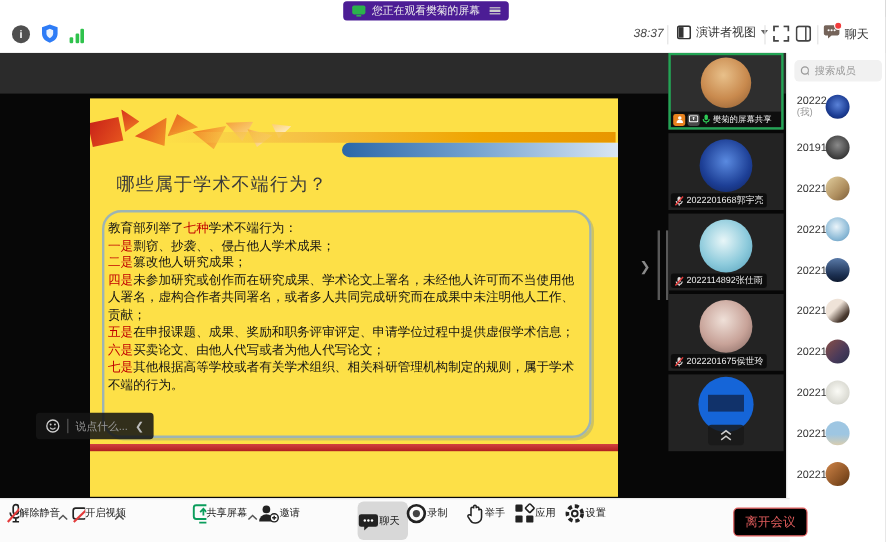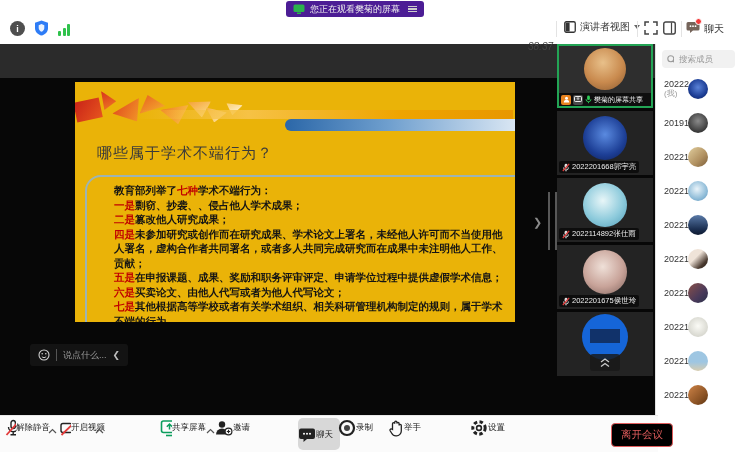--- a/index.html
+++ b/index.html
@@ -11,52 +11,52 @@
   .notif-text{color:#eee;font-size:9px;white-space:nowrap;}
   .menu-lines{display:flex;flex-direction:column;gap:1.5px;margin-left:3px;}
   .menu-lines i{display:block;width:9px;height:1.2px;background:#ccc;}
   
   .topbar{position:absolute;left:0;top:14px;width:738px;height:30px;background:#fff;z-index:20;}
   .tl-icons{position:absolute;left:10px;top:6px;display:flex;gap:9px;align-items:flex-end;}
   .ic-info{width:15px;height:15px;border-radius:50%;background:#4f4f4f;color:#fff;font-size:9px;
            display:flex;align-items:center;justify-content:center;font-weight:bold;}
   .sigbars{display:flex;align-items:flex-end;gap:1.5px;height:13px;}
   .sigbars i{display:block;width:3px;background:#2fc24c;border-radius:1px;}
-  .timer{position:absolute;left:528px;top:27px;font-size:10px;color:#444;font-style:italic;}
+  .timer{position:absolute;left:528px;top:9px;font-size:10px;color:#444;font-style:italic;}
   .vsep{position:absolute;top:7px;width:1px;height:16px;background:#e3e3e3;}
   .viewmode{position:absolute;left:564px;top:6px;display:flex;align-items:center;gap:4px;cursor:default;}
   .viewmode-label{font-size:10px;color:#333;white-space:nowrap;text-align:right;}
   .caret-down{width:0;height:0;border-left:3.5px solid transparent;border-right:3.5px solid transparent;
               border-top:4px solid #666;}
   .ic-btn{position:absolute;top:7px;}
   .chat-head{position:absolute;left:686px;top:6px;display:flex;align-items:center;gap:4px;}
   .chat-head .bubble{position:relative;}
   .chat-head .dot{position:absolute;right:-2px;top:-2px;width:5px;height:5px;border-radius:50%;
                   background:#f23c3c;border:1px solid #fff;}
   .chat-head-label{font-size:10px;color:#333;}
   
   .main{position:absolute;left:0;top:44px;width:655px;height:371px;background:#070707;}
   .main-topband{position:absolute;left:0;top:0;width:655px;height:34px;background:#2b2b2b;}
-  .slide{position:absolute;left:75px;top:38px;width:440px;height:240px;background:#eab308;overflow:hidden;}
+  .slide{position:absolute;left:75px;top:38px;width:440px;height:332px;background:#fde047;overflow:hidden;}
   .deco-orange{position:absolute;left:60px;top:28px;width:378px;height:9px;border-radius:6px 0 0 6px;
                background:linear-gradient(90deg,rgba(255,255,255,0),#f6c245 30%,#efa400 70%,#e89700);}
   .deco-blue{position:absolute;left:210px;top:37px;width:230px;height:12px;border-radius:9px 0 0 9px;
              background:linear-gradient(90deg,#2b67a8,#6f9fce 45%,#d9e6f3);}
   .shard{position:absolute;}
   .s1{left:0;top:18px;width:26px;height:20px;background:linear-gradient(135deg,#c92318,#e6541e);transform:rotate(-12deg);}
   .s2{left:22px;top:12px;width:18px;height:16px;background:linear-gradient(135deg,#d8331c,#f07f24);transform:rotate(24deg);clip-path:polygon(0 0,100% 20%,60% 100%);}
   .s3{left:38px;top:20px;width:30px;height:22px;background:linear-gradient(135deg,#e04a1d,#f5a02a);transform:rotate(-18deg);clip-path:polygon(0 30%,100% 0,70% 100%);}
   .s4{left:66px;top:14px;width:24px;height:20px;background:linear-gradient(135deg,#e8641f,#f7b733);transform:rotate(10deg);clip-path:polygon(20% 0,100% 40%,0 100%);}
   .s5{left:88px;top:22px;width:28px;height:20px;background:linear-gradient(135deg,#ef7d22,#fbc94a);transform:rotate(-22deg);clip-path:polygon(0 0,100% 30%,40% 100%);}
   .s6{left:112px;top:16px;width:22px;height:18px;background:linear-gradient(135deg,#f3952a,#fde08a);transform:rotate(16deg);clip-path:polygon(0 40%,100% 0,80% 100%);}
   .s7{left:132px;top:24px;width:20px;height:16px;background:linear-gradient(135deg,#f7ae3c,#fdf0c0);transform:rotate(-8deg);clip-path:polygon(0 0,100% 50%,30% 100%);}
   .s8{left:150px;top:20px;width:16px;height:13px;background:linear-gradient(135deg,#fbc75c,#fffbe8);transform:rotate(20deg);clip-path:polygon(0 30%,100% 0,60% 100%);}
   .slide-title{position:absolute;left:22px;top:62px;font-size:15px;color:#3a3a3a;letter-spacing:1px;}
   .slide-box{position:absolute;left:10px;top:93px;width:398px;height:174px;border:2px solid #9db4b4;
-             border-radius:16px;padding:6px 27px;box-shadow:2px 2px 0 rgba(120,140,140,.35);font-weight:bold;}
+             border-radius:16px;padding:6px 3px;box-shadow:2px 2px 0 rgba(120,140,140,.35);}
   .slide-box .ln{font-size:10.5px;line-height:14.5px;color:#141414;}
   .slide-box .red{color:#c00000;}
   .slide-redline{position:absolute;left:0;top:288px;width:440px;height:6px;
                  background:linear-gradient(180deg,#d24040,#b01f1f);}
   .speak-pill{position:absolute;left:30px;top:300px;height:22px;background:rgba(22,22,22,.88);
               border-radius:3px;display:flex;align-items:center;gap:6px;padding:0 8px;z-index:15;}
   .speak-text{color:#9a9a9a;font-size:9px;white-space:nowrap;}
   .speak-div{width:1px;height:12px;background:#555;}
   .speak-collapse{color:#bbb;font-size:9px;}
   .panel-toggle{position:absolute;left:533px;top:172px;color:#8a8a8a;font-size:11px;z-index:5;}
@@ -425,20 +425,29 @@
           <circle cx="9" cy="9" r="3" fill="#444"></circle>
         </svg>
       <span class="lbl">录制</span>
     </div>
     <div class="tbi" style="left:387px">
       <svg width="17" height="18">
           <path d="M5.5 10.5 V4.8 a1.1 1.1 0 0 1 2.2 0 V3.2 a1.1 1.1 0 0 1 2.2 0 V4.6 a1.1 1.1 0 0 1 2.2 0 V6.4 a1.1 1.1 0 0 1 2.2 0 V12 a4.8 4.8 0 0 1 -4.8 4.8 h-0.6 a4.8 4.8 0 0 1 -4.2 -2.6 L3 11.5 a1.2 1.2 0 0 1 2 -1.2 Z" fill="none" stroke="#222" stroke-width="1.3"></path>
         </svg>
       <span class="lbl">举手</span>
     </div>
+    <div class="tbi" style="left:428px">
+      <svg width="18" height="18">
+          <rect x="1.5" y="1.5" width="6" height="6" rx="1" fill="#222"></rect>
+          <rect x="1.5" y="10.5" width="6" height="6" rx="1" fill="#222"></rect>
+          <rect x="10.5" y="10.5" width="6" height="6" rx="1" fill="#222"></rect>
+          <rect x="10.8" y="1.8" width="5.4" height="5.4" rx="0.8" fill="none" stroke="#222" stroke-width="1.3" transform="rotate(45 13.5 4.5)"></rect>
+        </svg>
+      <span class="lbl">应用</span>
+    </div>
     <div class="tbi" style="left:470px">
       <svg width="18" height="18">
           <circle cx="9" cy="9" r="6.2" fill="none" stroke="#222" stroke-width="3" stroke-dasharray="3.4 2.4"></circle>
           <circle cx="9" cy="9" r="2.4" fill="none" stroke="#222" stroke-width="1.6"></circle>
         </svg>
       <span class="lbl">设置</span>
     </div>
     <button class="leave-btn">离开会议</button>
   </div>
 

